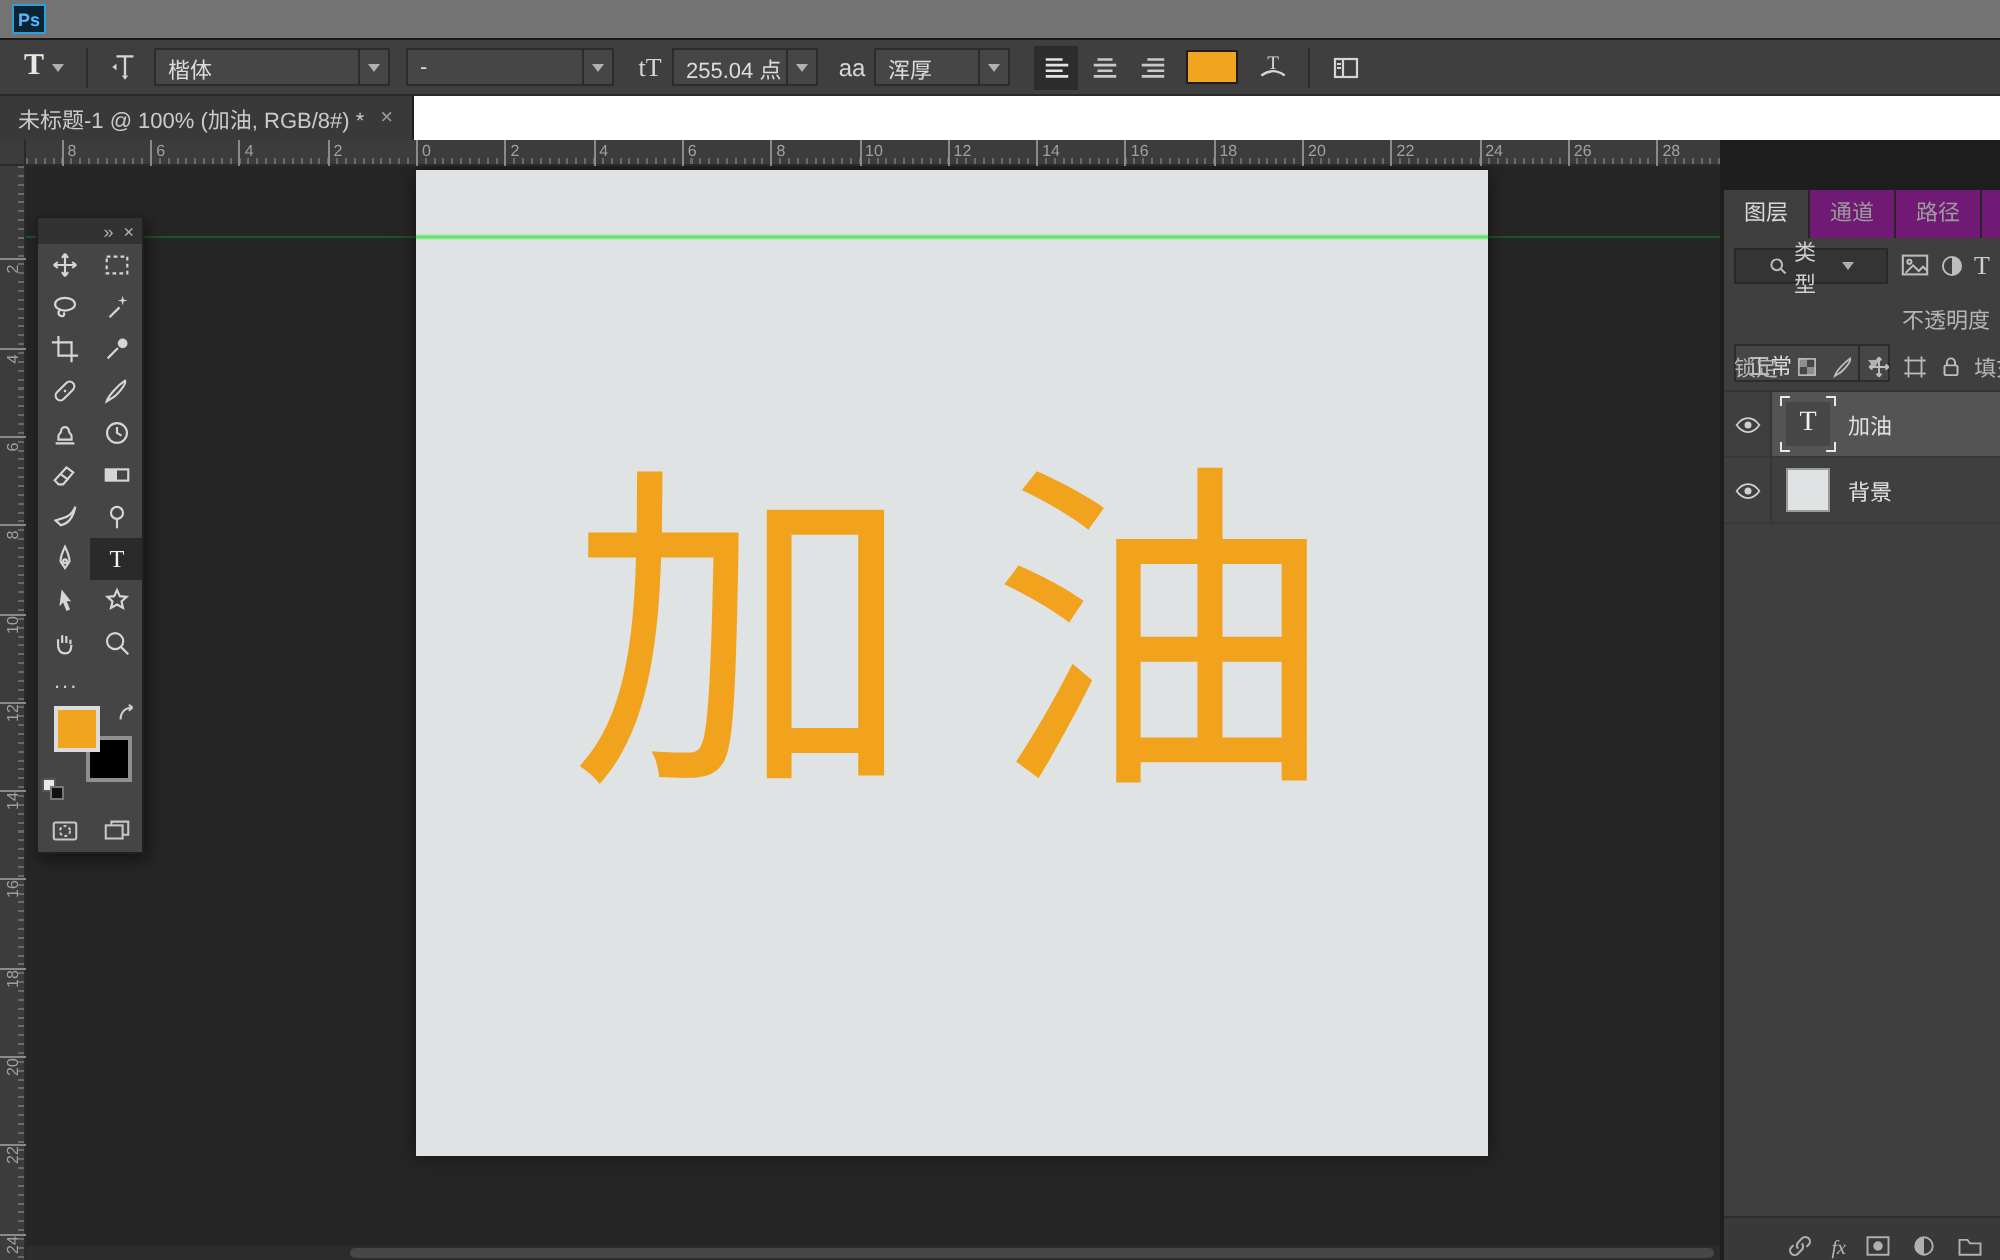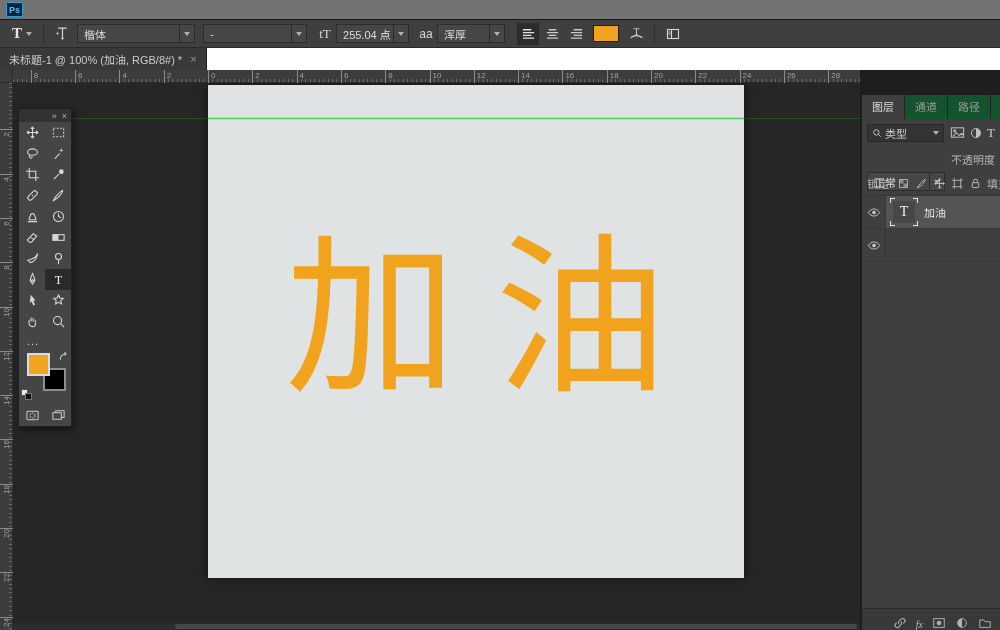--- a/index.html
+++ b/index.html
@@ -90,28 +90,28 @@
                border:2px solid #8f8f8f; }
   .swap-ic { position:absolute; right:2px; top:1px; }
   .mini-ic { position:absolute; left:2px; bottom:3px; }
   .mini-w { position:absolute; left:0; top:0; width:7px; height:7px; background:#e8e8e8; border:1px solid #555; }
   .mini-b { position:absolute; left:4px; top:4px; width:7px; height:7px; background:#111; border:1px solid #777; }
   .tp-bottom { height:22px; display:flex; align-items:center; justify-content:space-around; }
 
   
   .dock { position:absolute; left:862px; top:95px; width:138px; height:535px;
           background:#3f3f3f; overflow:hidden; display:flex; flex-direction:column; }
-  .ptabs { height:24px; background:#14532d; display:flex; flex-shrink:0; }
+  .ptabs { height:24px; background:#701a75; display:flex; flex-shrink:0; }
   .ptab { padding:0 10px; line-height:24px; font-size:11px; color:#9c9c9c;
           border-right:1px solid #242424; }
   .ptab.active { background:#3f3f3f; color:#d8d8d8; }
   .prow { display:flex; align-items:center; padding:0 5px; flex-shrink:0; }
   .filterrow { height:27px; gap:4px; }
   .searchbox { width:78px; height:18px; background:#343434; border:1px solid #282828;
-               display:flex; align-items:center; gap:3px; padding:0 4px; color:#cfcfcf; font-size:11px; }
+               display:flex; align-items:center; gap:3px; padding:0 16px; color:#cfcfcf; font-size:11px; }
   .searchbox .sp { flex:1; }
   .blendrow { height:25px; gap:6px; }
   .blendsel { width:96px;margin-top:46px; }
   .plabel { font-size:11px; color:#b5b5b5; white-space:nowrap;text-align:right; }
   .lockrow { height:24px; gap:5px; color:#c0c0c0; }
   .layerlist { flex:1; background:#3f3f3f; border-top:1px solid #353535; }
   .lrow { height:33px; display:flex; align-items:stretch; border-bottom:1px solid #383838; }
   .eyecol { width:24px; border-right:1px solid #353535; display:flex; align-items:center;
             justify-content:center; flex-shrink:0; }
   .lcontent { flex:1; display:flex; align-items:center; gap:9px; padding-left:7px; }
@@ -573,20 +573,24 @@
           <span class="lname">加油</span>
         </div>
       </div>
       <div class="lrow">
         <div class="eyecol">
           <svg class="ic" viewBox="0 0 16 12" width="14" height="11" fill="none" stroke="#d0d0d0" stroke-width="1">
             <path d="M1.5 6C3.3 3.4 5.5 2 8 2s4.7 1.4 6.5 4C12.7 8.6 10.5 10 8 10S3.3 8.6 1.5 6z"></path>
             <circle cx="8" cy="6" r="2" fill="#d0d0d0" stroke="none"></circle>
           </svg>
         </div>
+        <div class="lcontent">
+          <div class="bgthumb" id="bgLayerThumb" style="background: rgb(223, 227, 228);"></div>
+          <span class="lname">背景</span>
+        </div>
       </div>
     </div>
     <div class="panelbottom">
       <span>
         <svg class="ic" viewBox="0 0 16 16" width="14" height="14" fill="none" stroke="#b0b0b0" stroke-width="1.2">
           <path d="M7 9.5a2.6 2.6 0 0 1 0-3.7l2.2-2.2a2.6 2.6 0 0 1 3.7 3.7l-1.2 1.2"></path>
           <path d="M9 6.5a2.6 2.6 0 0 1 0 3.7l-2.2 2.2a2.6 2.6 0 0 1-3.7-3.7l1.2-1.2"></path>
         </svg>
       </span>
       <span class="fx">fx</span>

